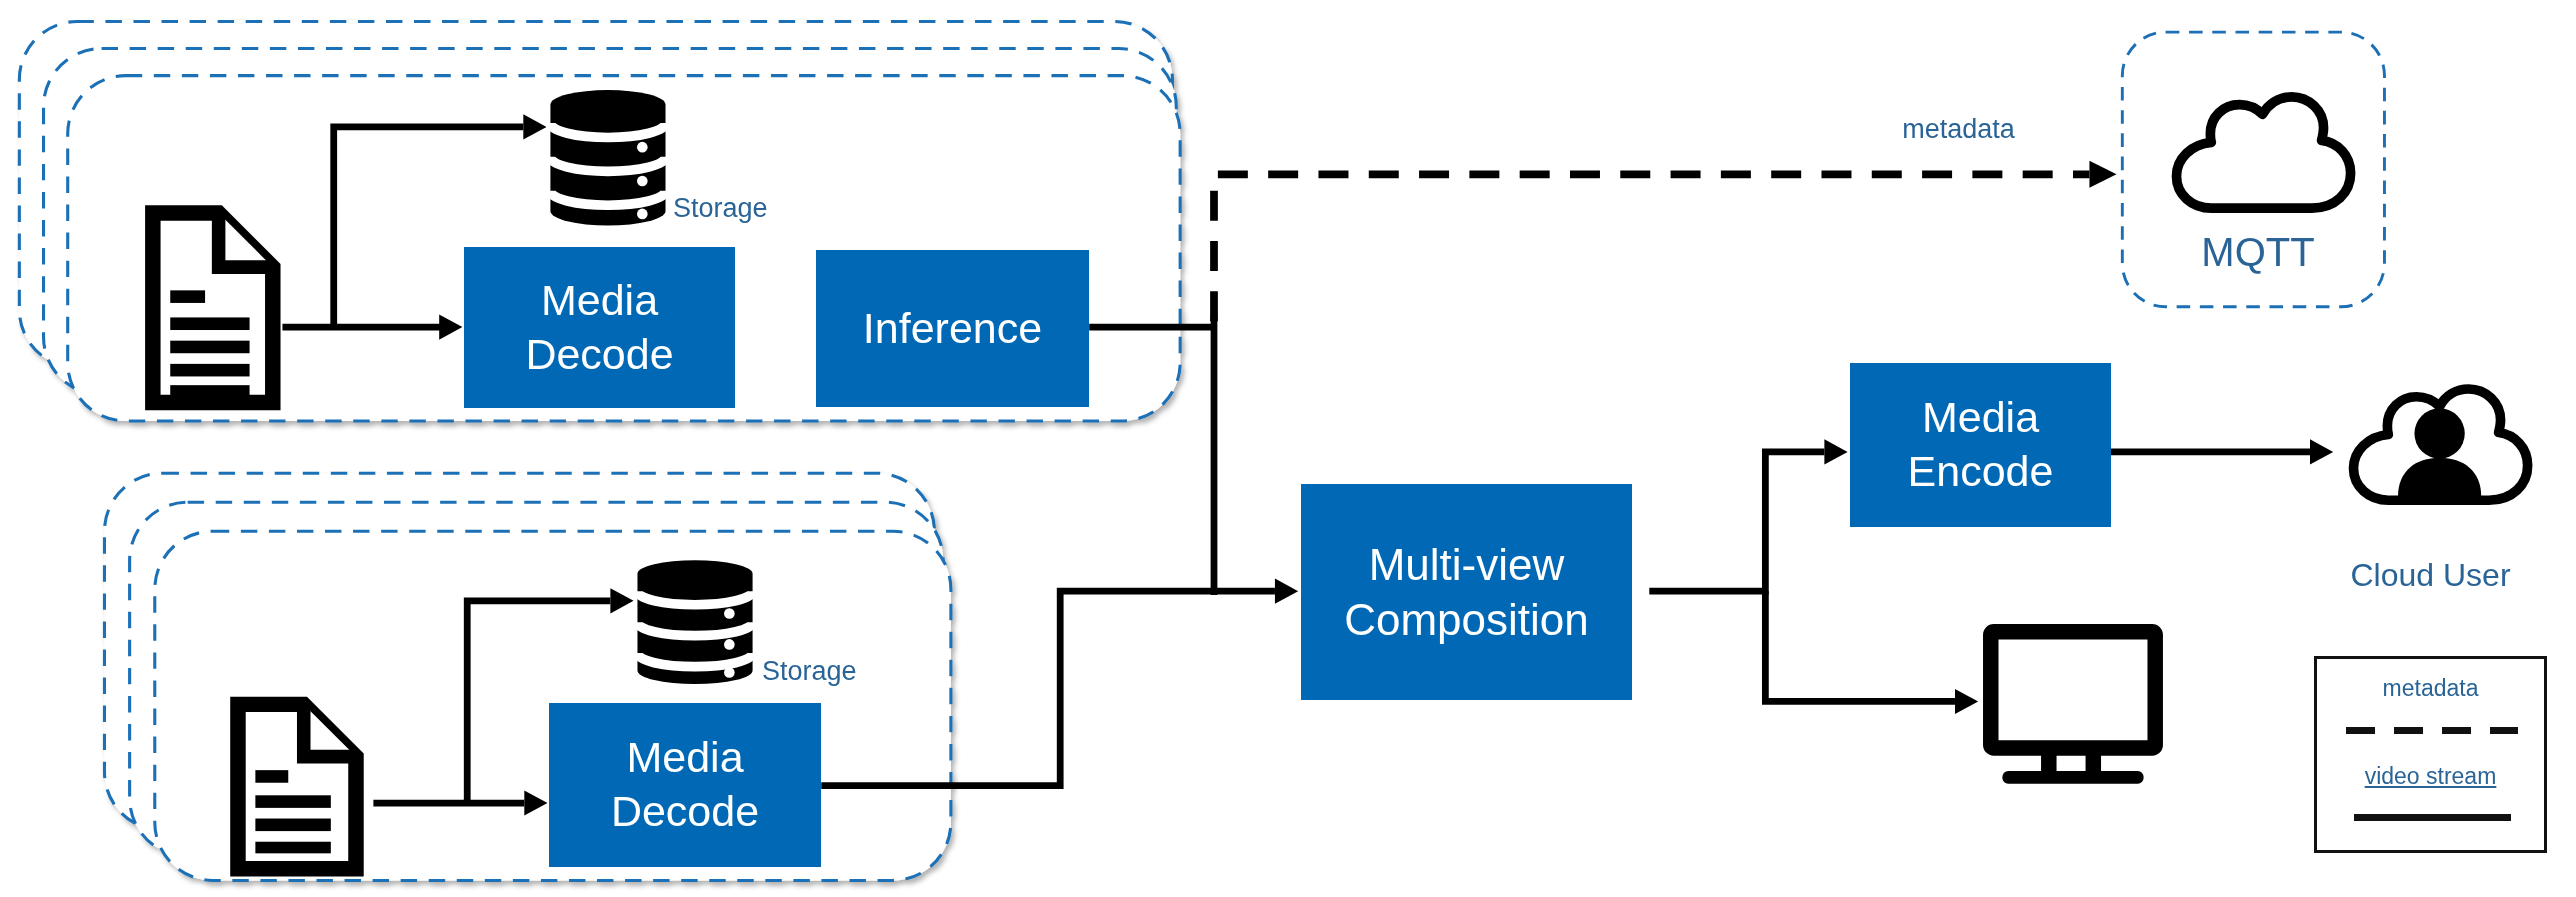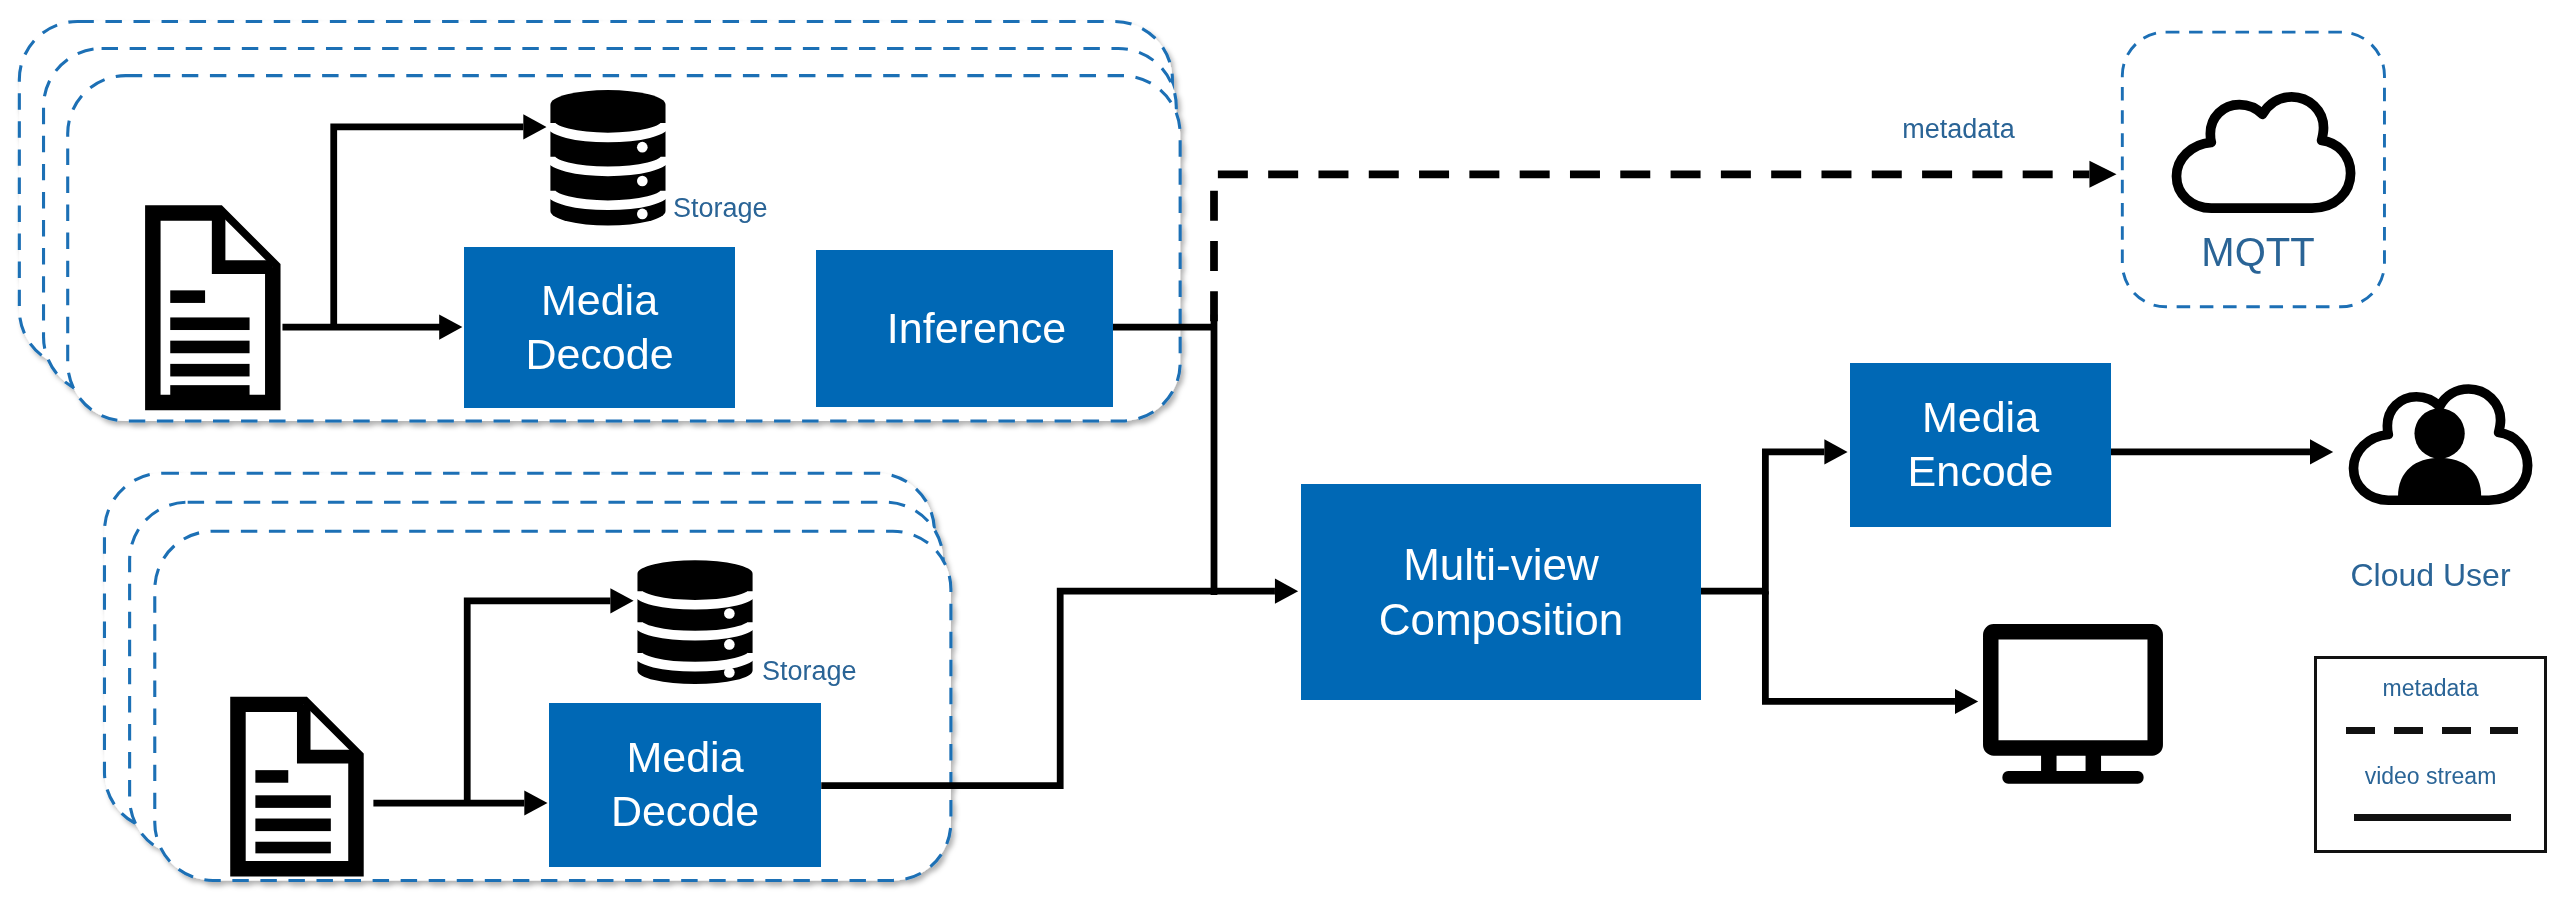--- a/index.html
+++ b/index.html
@@ -163,42 +163,42 @@
       <rect x="2058" y="653" width="170" height="120" rx="3" fill="#ffffff" stroke="#000000" stroke-width="16"></rect>
       <rect x="2110" y="779" width="16" height="20" fill="#000000"></rect>
       <rect x="2156" y="779" width="16" height="20" fill="#000000"></rect>
       <rect x="2070" y="797" width="146" height="13" rx="6" fill="#000000"></rect>
     </g>
   </svg>
 
   <div class="node" style="left:464px;top:247px;width:271px;height:161px;">
     <span>Media Decode</span>
   </div>
-  <div class="node" style="left:816px;top:250px;width:273px;height:157px;padding-left:24px;">
+  <div class="node" style="left:816px;top:250px;width:273px;height:157px;">
     <span>Inference</span>
   </div>
 
   <div class="node" style="left:549px;top:703px;width:272px;height:164px;">
     <span>Media Decode</span>
   </div>
 
-  <div class="node" style="left:1301px;top:484px;width:400px;height:216px;font-size:44px;">
+  <div class="node" style="left:1301px;top:484px;width:331px;height:216px;font-size:44px;">
     <span>Multi-view Composition</span>
   </div>
   <div class="node" style="left:1850px;top:363px;width:261px;height:164px;">
     <span>Media Encode</span>
   </div>
 
   <div class="blue-label" style="left:673px;top:193px;width:135px;text-align:left;font-size:27px;">Storage</div>
   <div class="blue-label" style="left:762px;top:656px;width:135px;text-align:left;font-size:27px;">Storage</div>
   <div class="blue-label" style="left:1886px;top:114px;width:145px;font-size:27px;">metadata</div>
   <div class="blue-label" style="left:2171px;top:230px;width:174px;font-size:40px;">MQTT</div>
   <div class="blue-label" style="left:2334px;top:518px;width:193px;font-size:32px;margin-top:39px;">Cloud User</div>
 
   <div class="legend-box">
     <div class="legend-label" style="top:16.4px;">metadata</div>
     <div class="legend-dash"></div>
-    <div class="legend-label" style="top:104px;">video stream</div>
+    <div class="legend-label" style="top:104px;text-decoration:underline;">video stream</div>
     <div class="legend-solid"></div>
   </div>
 
 </div>
 
 
 </body></html>

